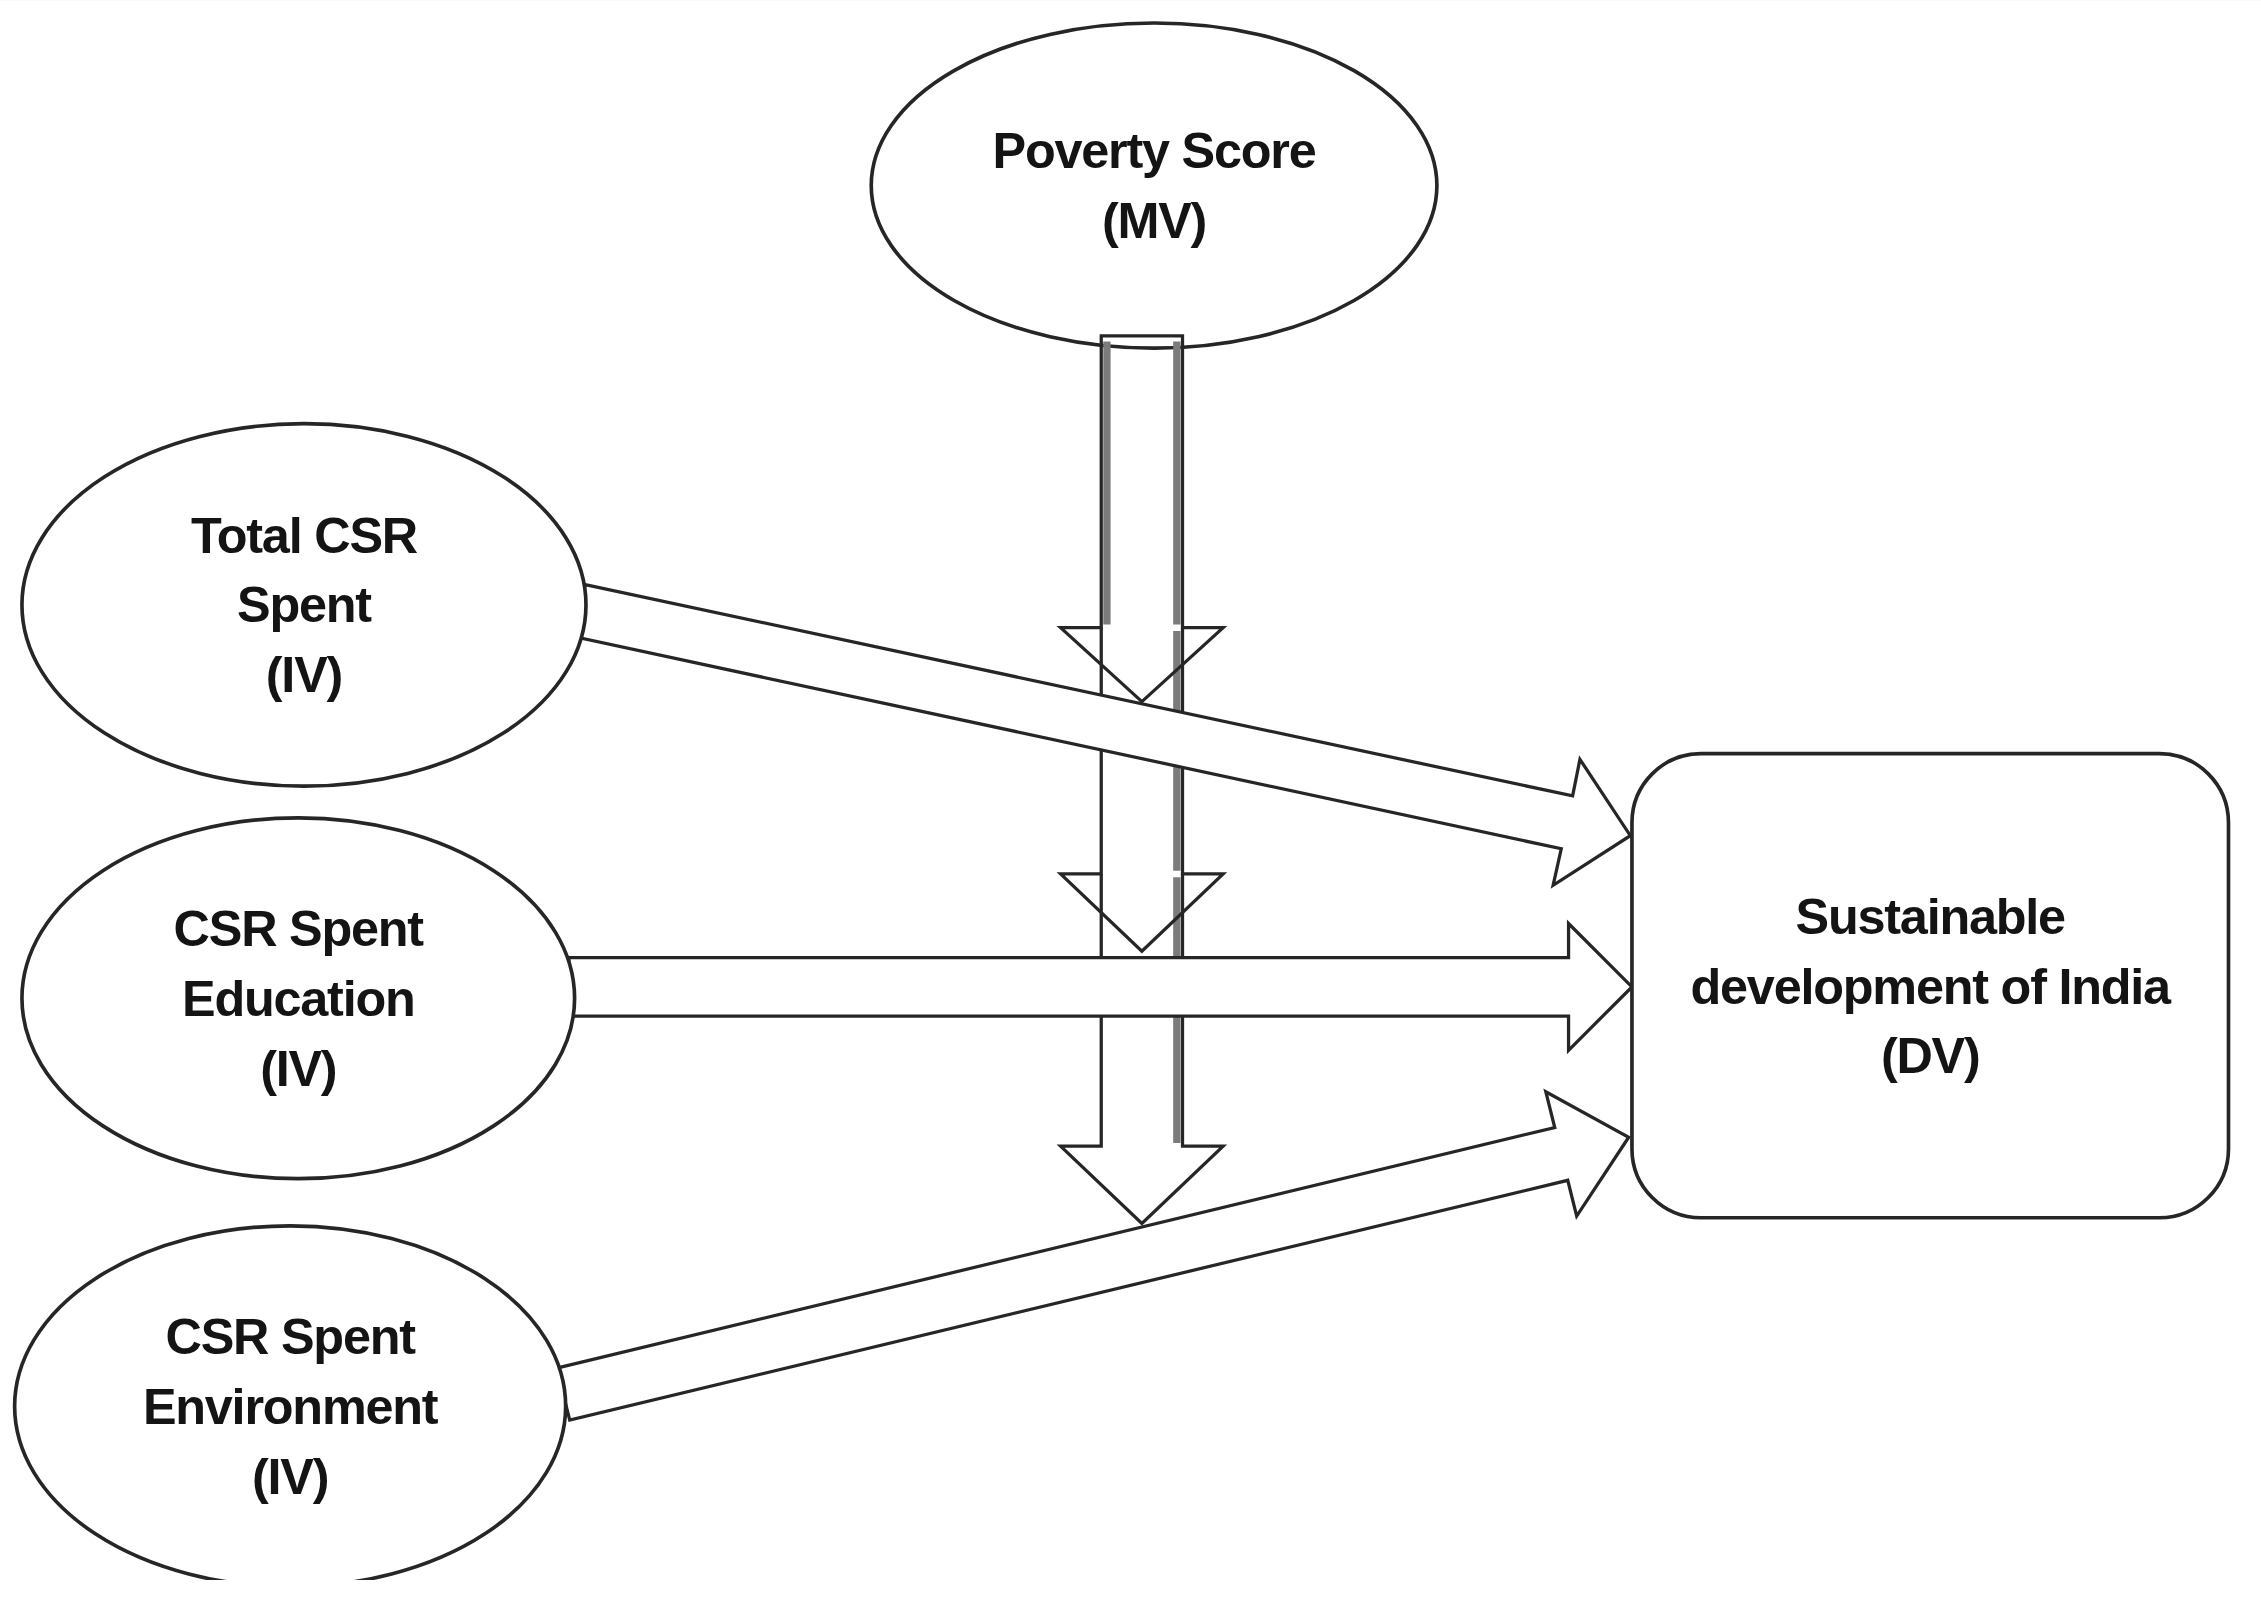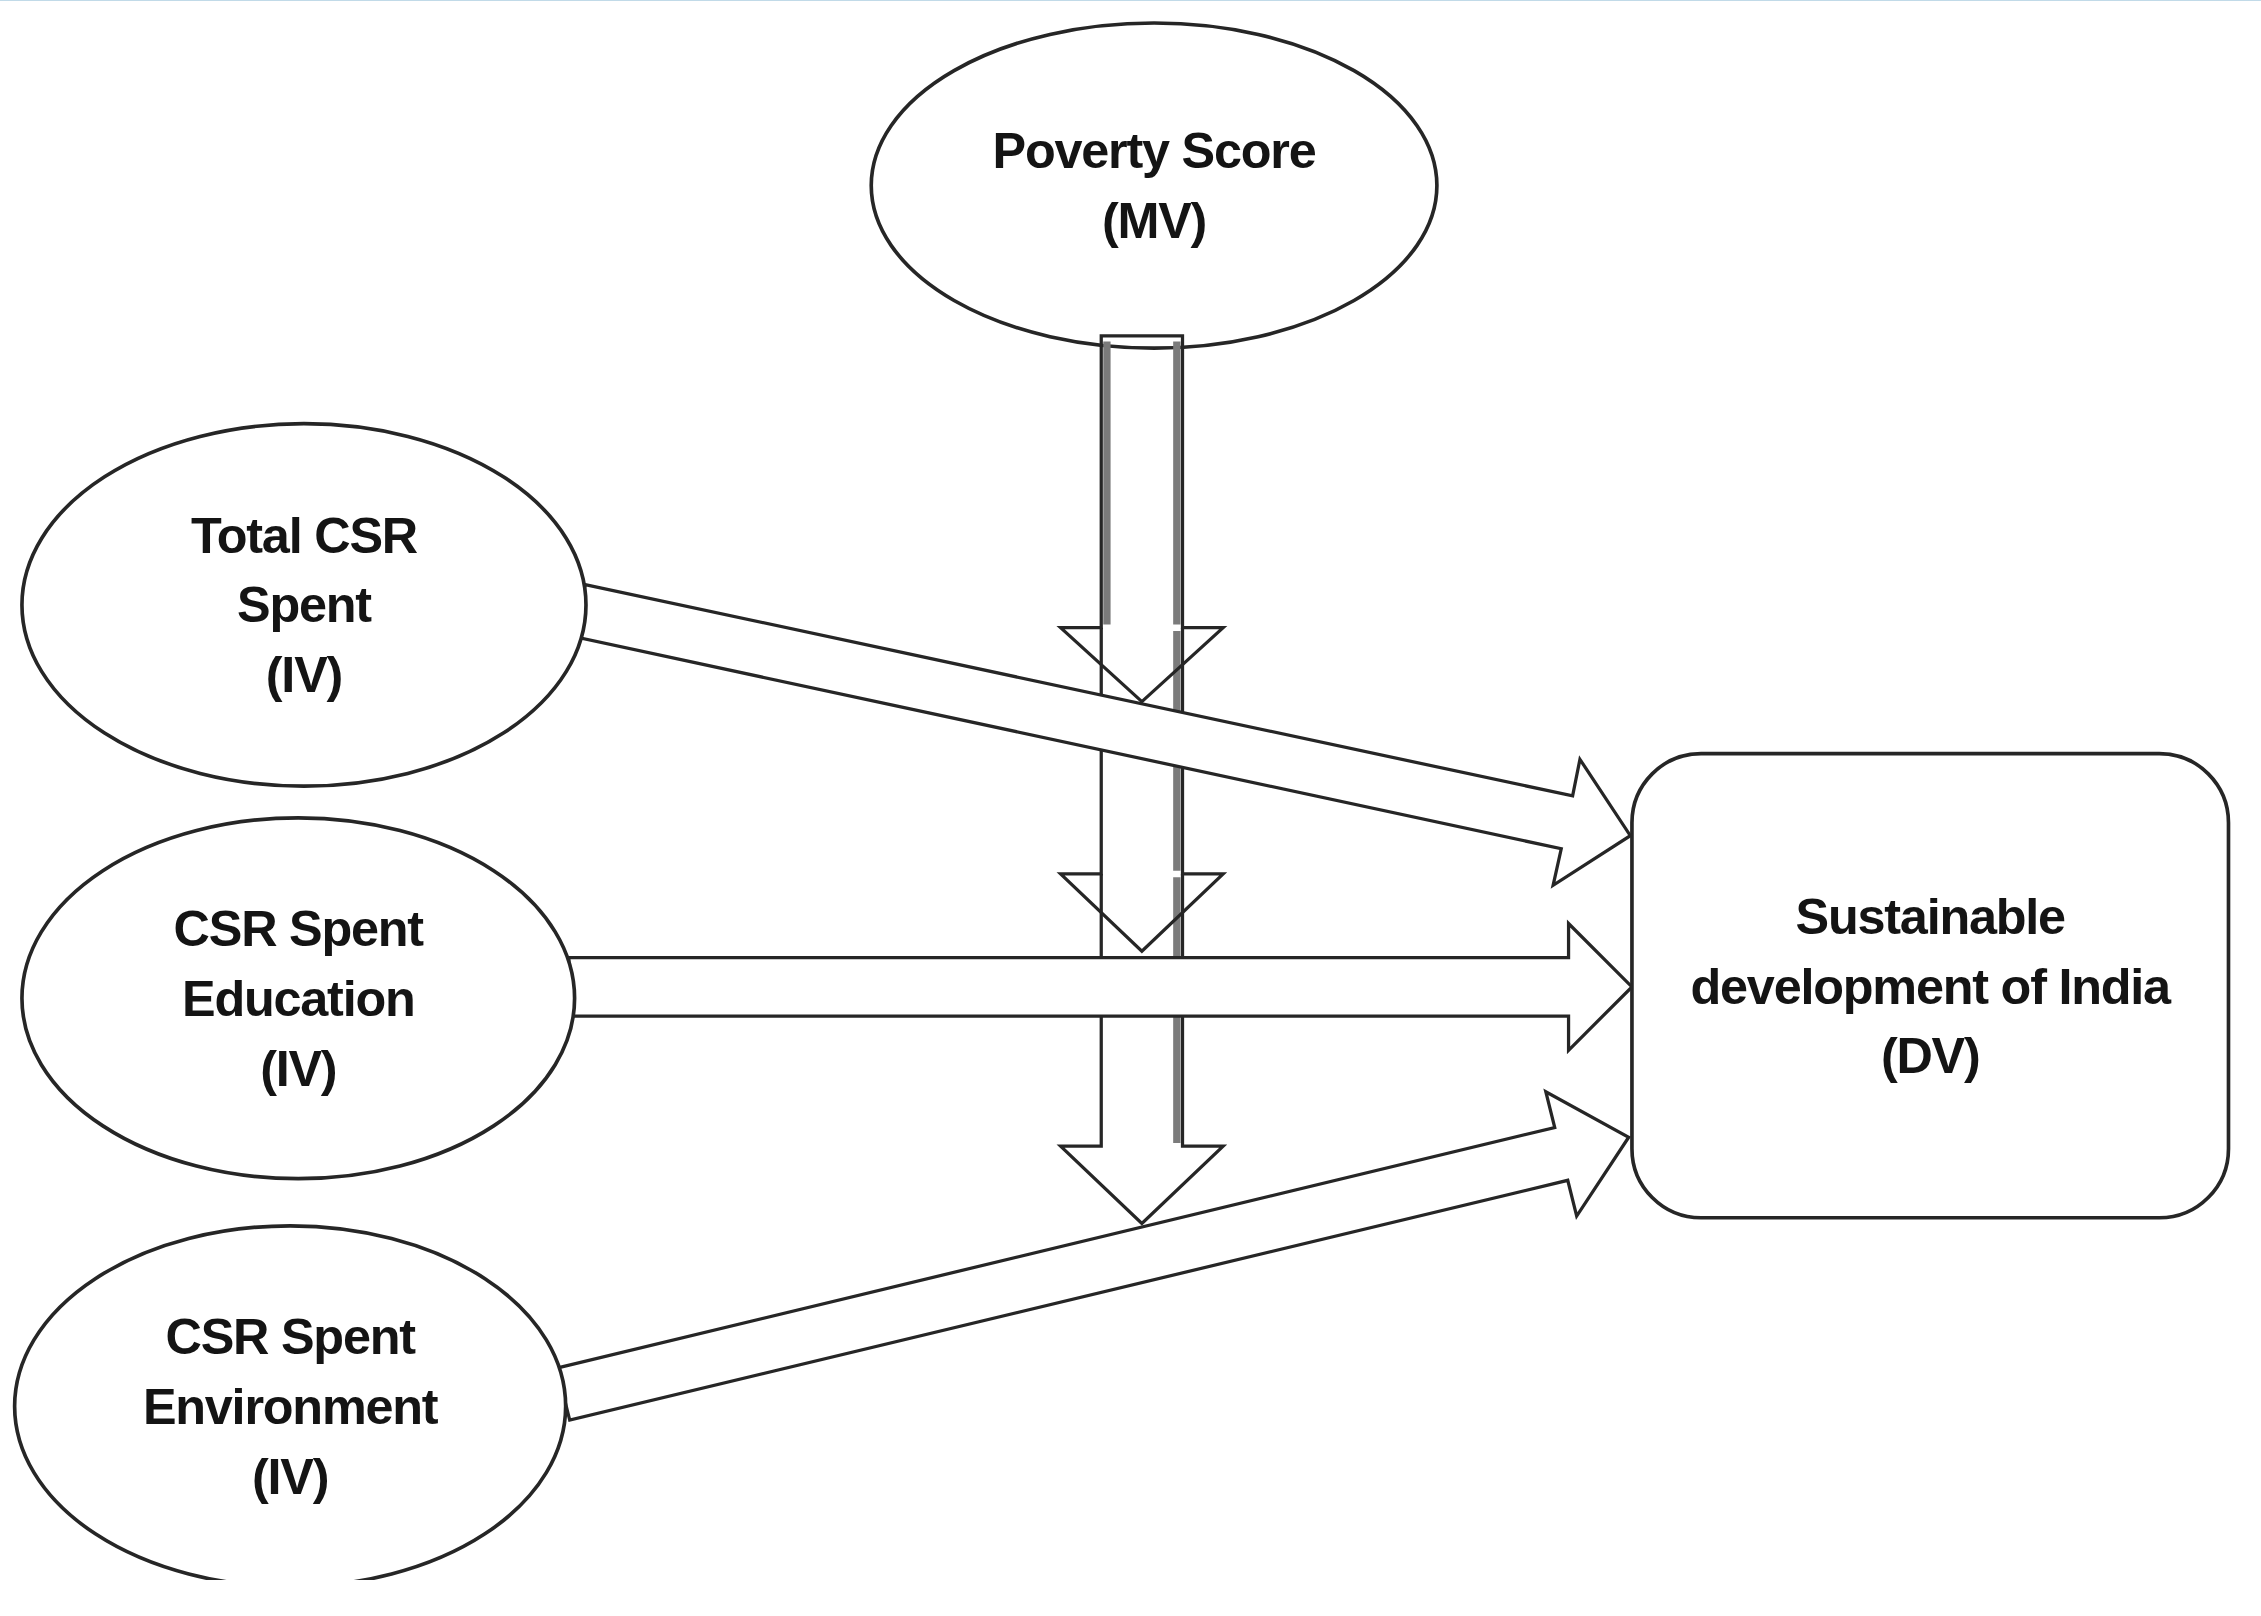--- a/index.html
+++ b/index.html
@@ -4,21 +4,21 @@
 <style>
   html, body {
     margin: 0;
     padding: 0;
     background: #ffffff;
   }
   .stage {
     position: relative;
     width: 2261px;
     height: 1580px;
-    background: #0369a1;
+    background: #e5e5e5;
     overflow: hidden;
     font-family: "Liberation Sans", sans-serif;
   }
   svg { display: block; }
   .shape {
     fill: #ffffff;
     stroke: #262626;
     stroke-width: 4.5;
   }
   .band {

